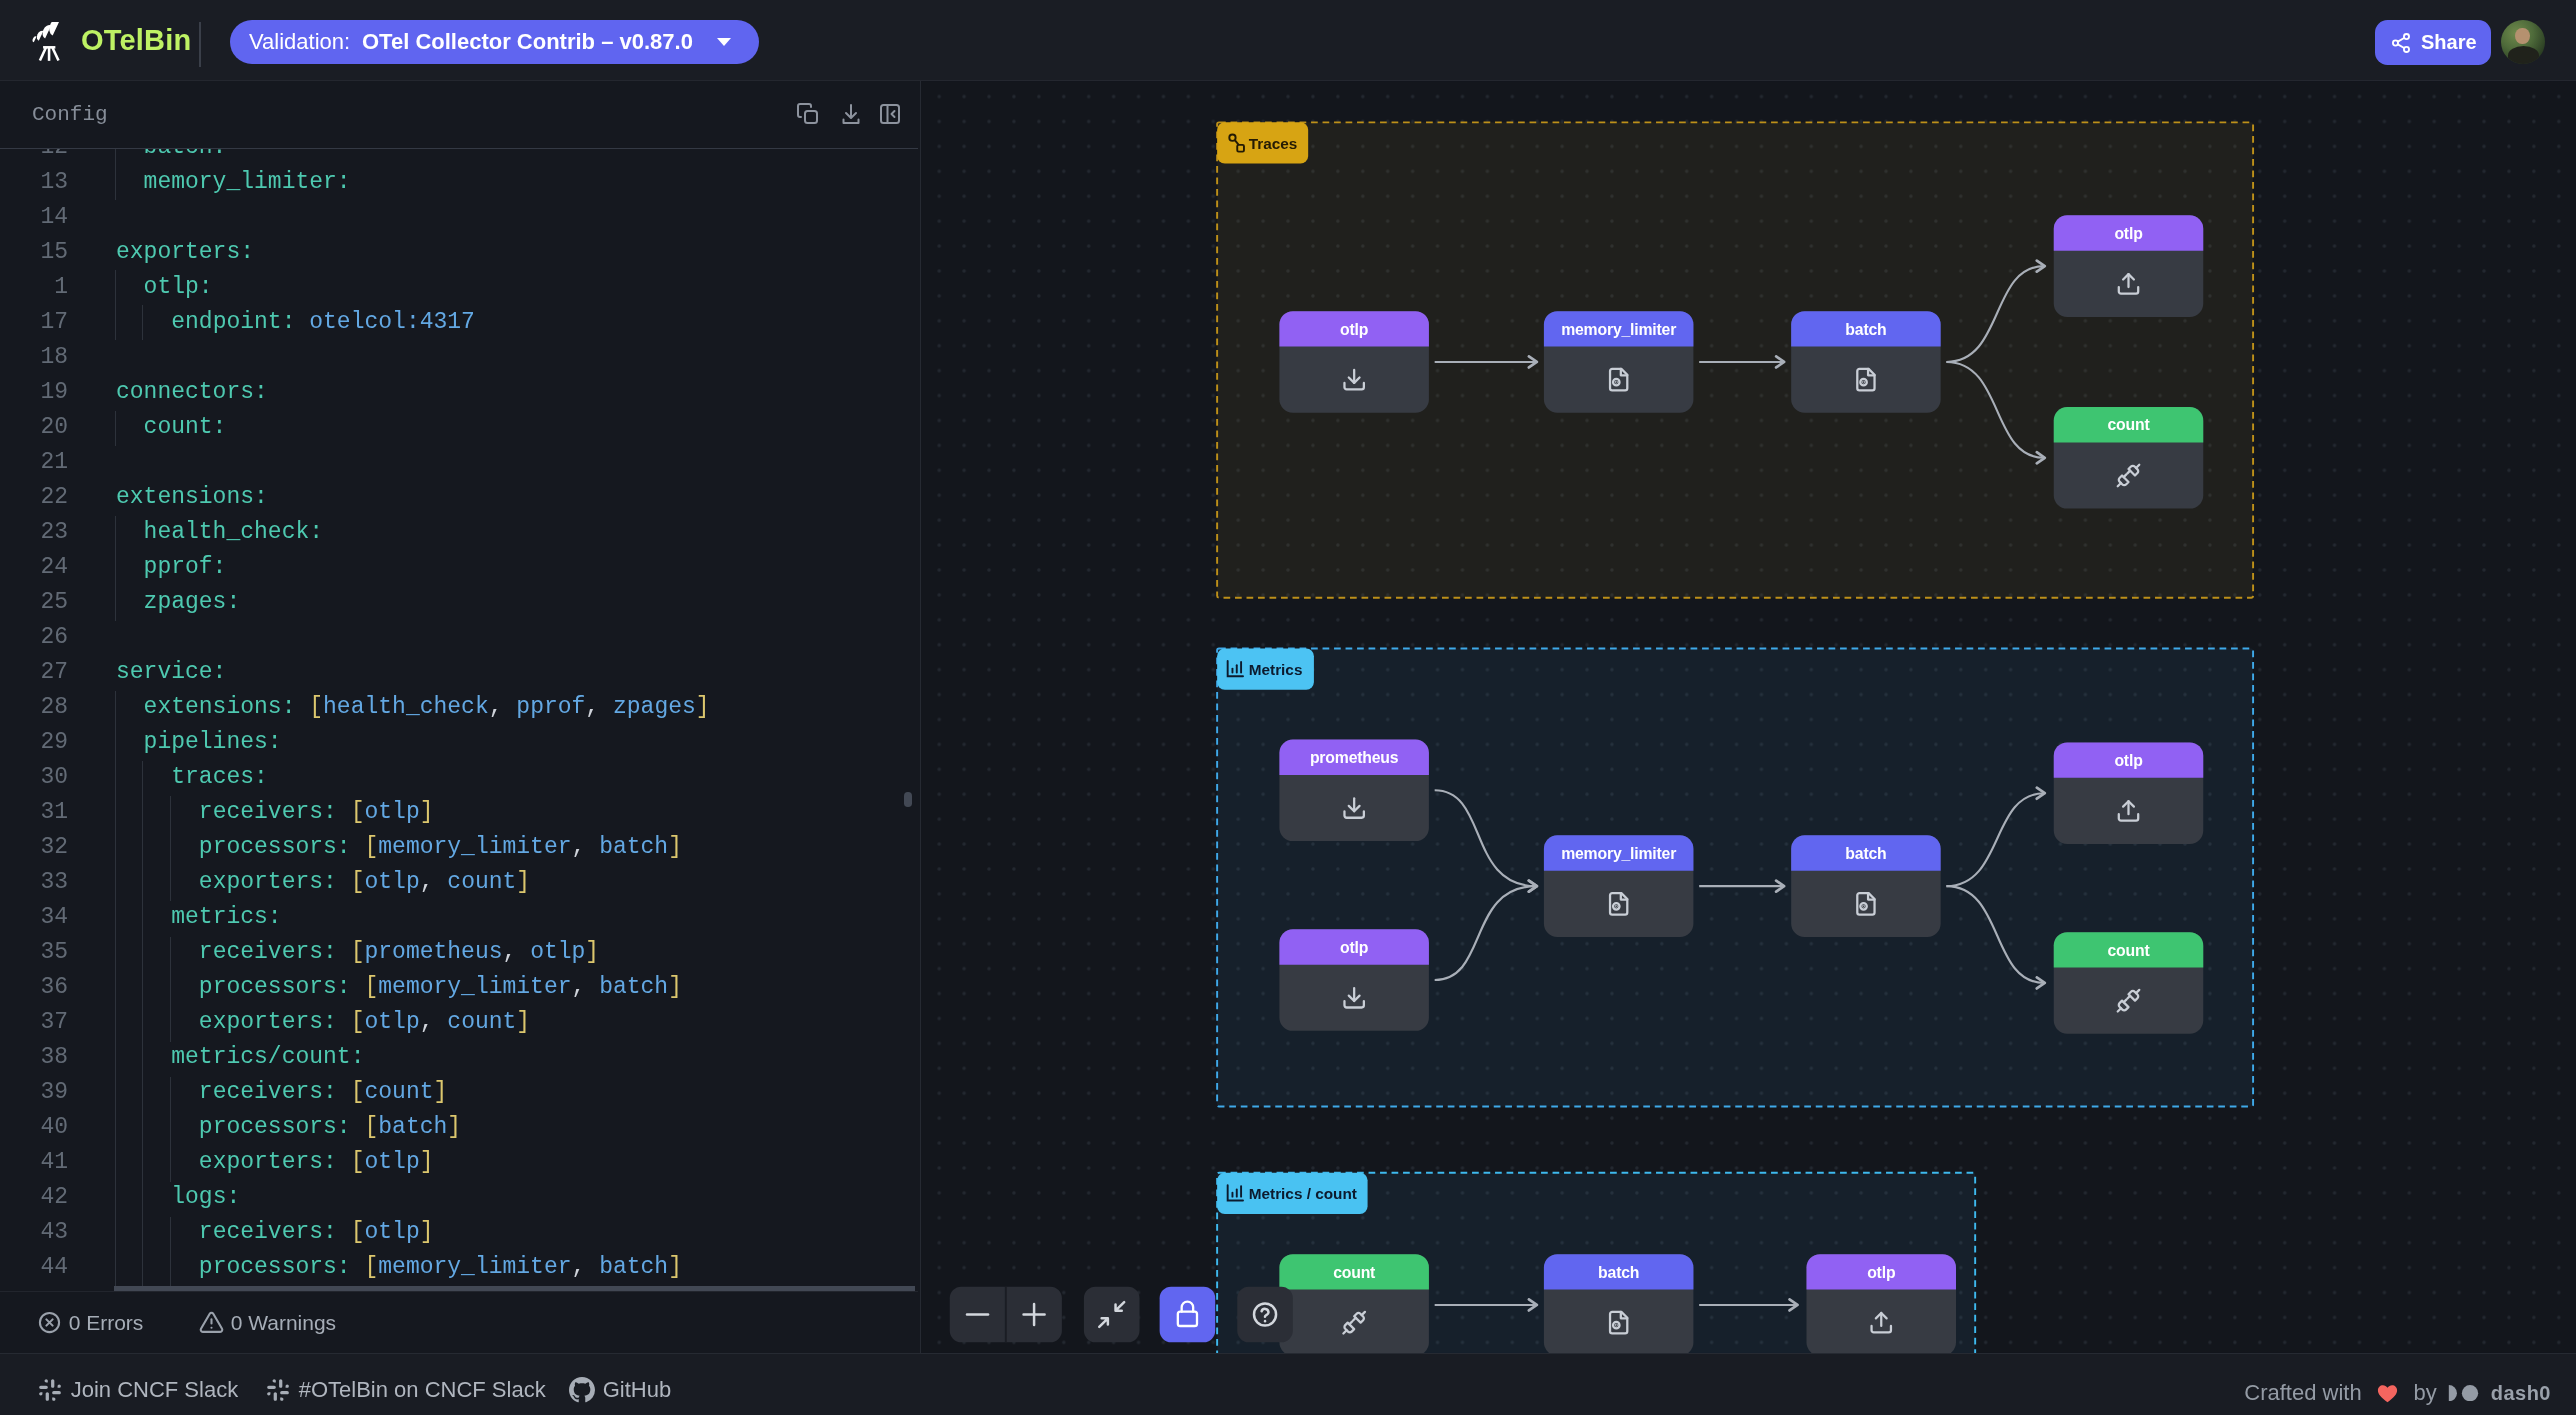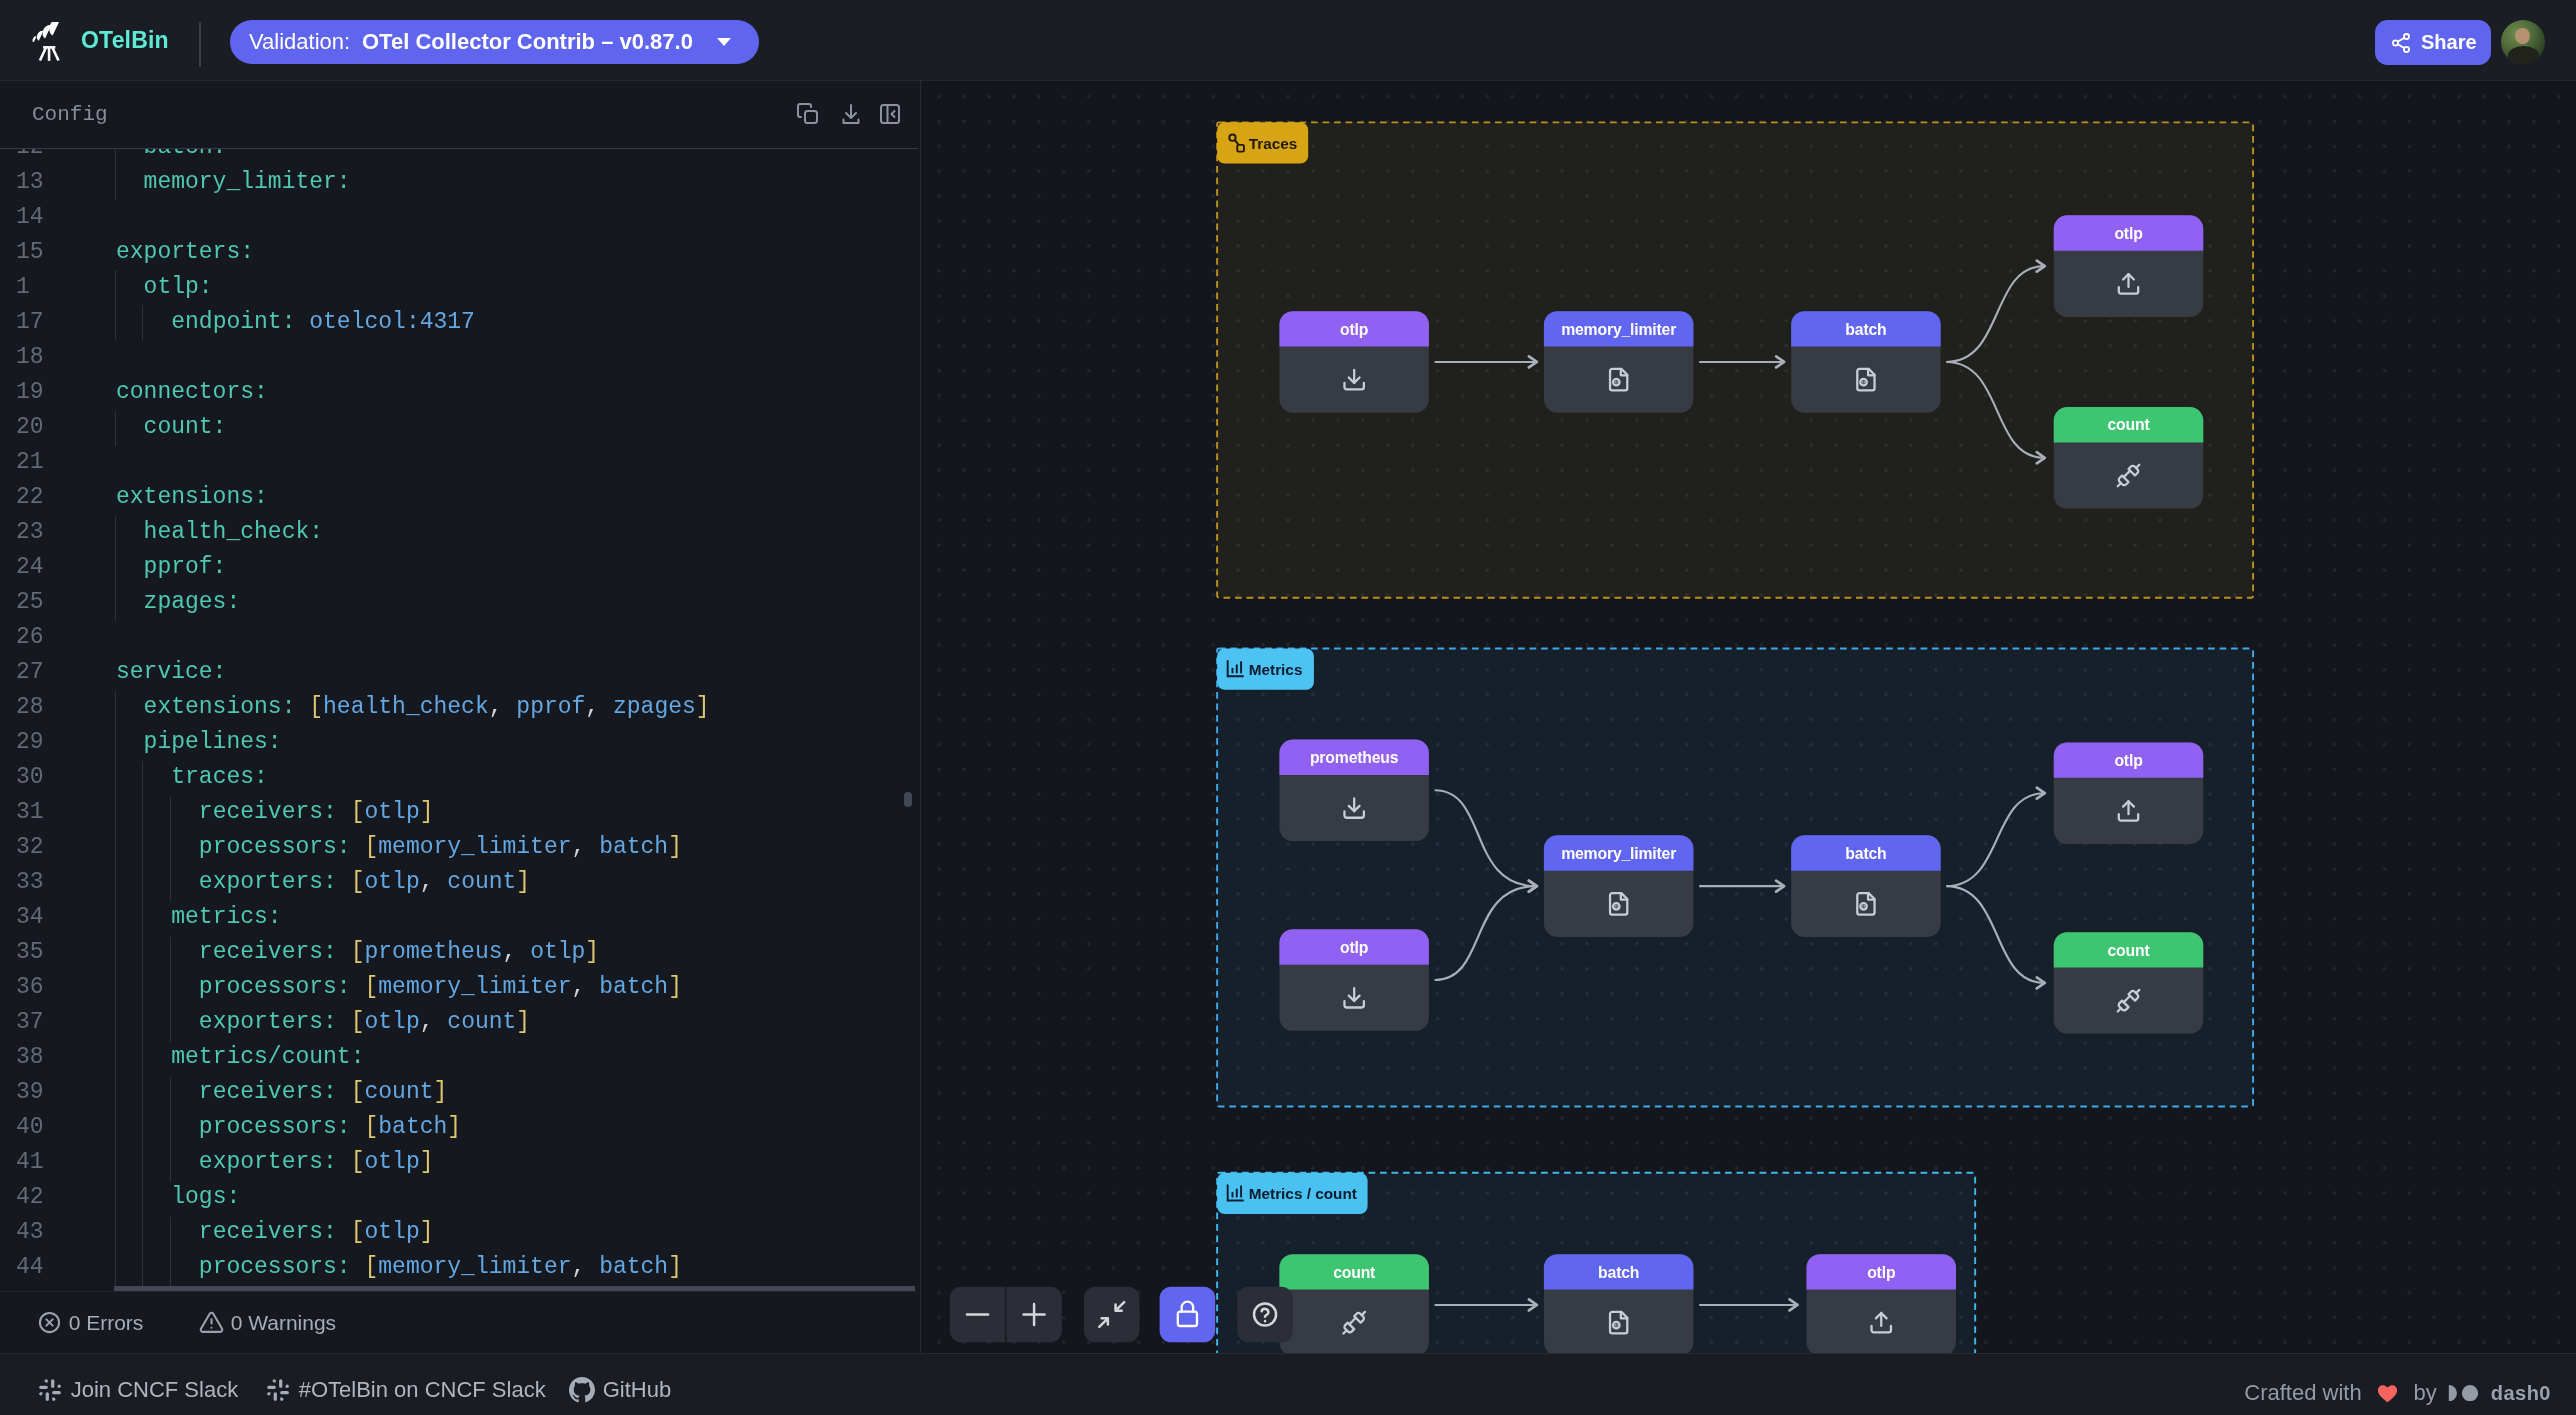--- a/index.html
+++ b/index.html
@@ -1,20 +1,20 @@
 <!DOCTYPE html>
 <html><head><meta charset="utf-8"><style>
 * { margin:0; padding:0; box-sizing:border-box; }
 html,body { width:2576px; height:1415px; background:#14171d; overflow:hidden;
   font-family:"Liberation Sans",sans-serif; }
 .hdr { position:absolute; left:0; top:0; width:2576px; height:81px; background:#1a1d24;
   border-bottom:1.9px solid #24272f; }
 .hdr .logo { position:absolute; left:32px; top:22px; }
 .hdr .brand { position:absolute; left:81px; top:0; height:81px; line-height:80px;
-  font-size:23px; font-weight:700; color:#5eead4; letter-spacing:0.2px; }
+  font-size:29px; font-weight:700; color:#bef264; letter-spacing:0.2px; }
 .hdr .vdiv { position:absolute; left:199px; top:22px; height:45px; width:1.9px; background:#3a3f49; }
 .vbtn { position:absolute; left:230px; top:20px; width:529px; height:44px; border-radius:22px;
   background:#6065f0; color:#fff; font-size:22px; line-height:44px; }
 .vbtn .t1 { position:absolute; left:19px; }
 .vbtn .t2 { position:absolute; left:132px; font-weight:700; }
 .vbtn .chev { position:absolute; left:487px; top:18px; width:0; height:0;
   border-left:7.7px solid transparent; border-right:7.7px solid transparent; border-top:8.6px solid #fff; }
 .sbtn { position:absolute; left:2375px; top:20px; width:116px; height:45px; border-radius:12.5px;
   background:#6065f0; color:#fff; font-size:20px; font-weight:600;text-align:right; }
 .sbtn svg { position:absolute; left:15.3px; top:11.5px; }
@@ -28,21 +28,21 @@
   background:#20221b; }
 
 .editor { position:absolute; left:0; top:81px; width:920px; height:1272px; background:#15181f;text-decoration:underline; }
 .etb { position:absolute; left:0; top:0; width:920px; height:67px; }
 .etb .title { position:absolute; left:32px; top:0; line-height:67px; font-family:"Liberation Mono",monospace;
   font-size:21px; color:#868d98; }
 .etb .ic { position:absolute; top:21px; }
 .code { position:absolute; left:0; top:67px; width:918px; height:1143px; overflow:hidden;
   border-top:1.9px solid #343944; font-family:"Liberation Mono",monospace; font-size:23px; }
 .cl { height:35px; line-height:35px; white-space:pre; }
-.gut { position:absolute; left:0; top:-19px; width:68px; color:#626a75;padding-left:16px; }
+.gut { position:absolute; left:0; top:-19px; width:68px; text-align:right; color:#626a75;padding-left:16px; }
 .src { position:absolute; left:116px; top:-19px; color:#d8dde3; }
 .k { color:#4ec9b0; } .v { color:#63a8e3; } .b { color:#dcc76e; } .p { color:#cfd3da; }
 .ig { position:absolute; width:1.4px; background:#2d323b; }
 .hsb { position:absolute; left:114px; top:1137px; width:801px; height:5.8px; background:#424854; }
 .vsb { position:absolute; left:904px; top:643px; width:7.7px; height:15.3px; background:#424854; border-radius:3.8px; }
 .status { position:absolute; left:0; top:1210px; width:918px; height:61px; background:#15181f;
   border-top:1.9px solid #22252d; color:#a6adb7; font-size:21px; }
 .status .it { position:absolute; top:0; height:61px; display:flex; align-items:center; gap:6.7px; }
 
 .graph { position:absolute; left:920px; top:81px; width:1656px; height:1272px; background:#13161c;

